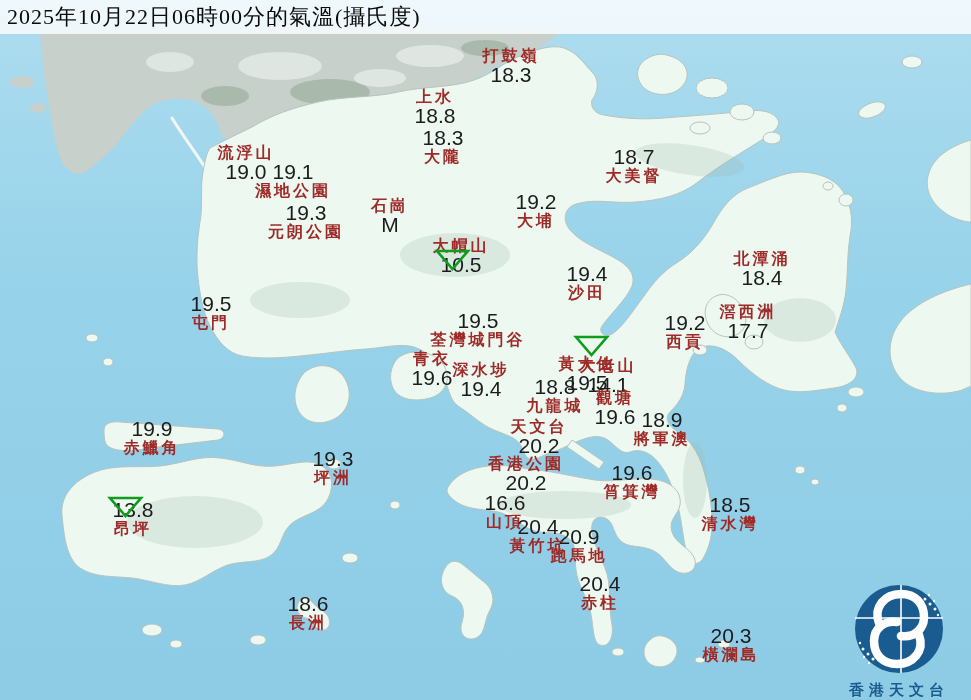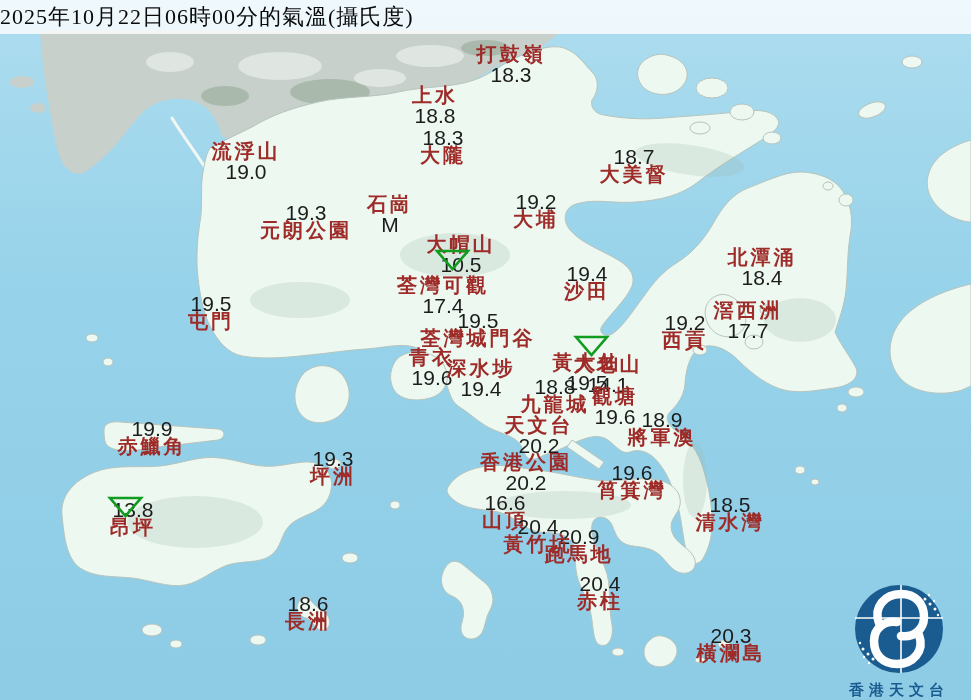--- a/index.html
+++ b/index.html
@@ -10,24 +10,24 @@
   svg.maplayer{position:absolute;left:0;top:0;z-index:1;}
   .land{fill:var(--land,#ecf8f0);stroke:var(--coast,#b9c6bf);stroke-width:1;}
   .urban{fill:var(--urban,#c7d0cb);stroke:none;}
   .u2{fill:var(--urban2,#dfe6e1);}
   .u3{fill:var(--urban3,#a9b9ac);}
   .hill{fill:var(--hill,#9db8a8);opacity:.22;}
   .bridge{stroke:#f2f7f5;stroke-width:3;fill:none;stroke-linecap:round;}
   #titlebar{position:absolute;left:0;top:0;width:971px;height:34px;z-index:6;
     background:rgba(255,255,255,.80);display:flex;align-items:center;}
   #titlebar .t{font-family:"Liberation Serif","DejaVu Serif",serif;font-size:22px;color:#0a0a0a;
-    letter-spacing:1px;white-space:nowrap;}
+    padding-left:7px;letter-spacing:1px;white-space:nowrap;}
   #stations{position:absolute;left:0;top:0;width:971px;height:700px;z-index:4;}
   .station{position:absolute;transform:translateX(-50%);text-align:center;white-space:nowrap;}
-  .station .lbl{font-family:Liberation Mono, monospace;font-size:20px;line-height:19px;
+  .station .lbl{font-family:Liberation Serif, serif;font-size:16px;line-height:19px;
     color:var(--label,#9e2b28);letter-spacing:3px;font-weight:bold;}
   .station .val{font-size:21px;line-height:19px;color:var(--value,#1c1c1c);letter-spacing:0px;}
   svg#markers{position:absolute;left:0;top:0;z-index:5;pointer-events:none;}
   .min-marker{fill:none;stroke:var(--marker,#0f9c1f);stroke-width:2.6;}
   #logo{position:absolute;right:2px;bottom:2px;width:140px;z-index:6;text-align:center;}
   #logo .zh{font-size:15px;font-weight:bold;color:var(--logo,#1b5c90);letter-spacing:5px;line-height:17px;}
   #logo .en{font-size:10px;font-weight:bold;color:var(--logo,#1b5c90);letter-spacing:0.2px;line-height:13px;}
 </style>
 </head>
 <body>
@@ -182,20 +182,24 @@
         <div class="lbl">大隴</div>
       </div>
       <div class="station" style="left: 634px; top: 147px;">
         <div class="val">18.7</div>
         <div class="lbl">大美督</div>
       </div>
       <div class="station" style="left: 246px; top: 143px;">
         <div class="lbl">流浮山</div>
         <div class="val">19.0</div>
       </div>
+      <div class="station" style="left: 293px; top: 162px;">
+        <div class="val">19.1</div>
+        <div class="lbl">濕地公園</div>
+      </div>
       <div class="station" style="left: 306px; top: 203px;">
         <div class="val">19.3</div>
         <div class="lbl">元朗公園</div>
       </div>
       <div class="station" style="left: 390px; top: 196px;">
         <div class="lbl">石崗</div>
         <div class="val">M</div>
       </div>
       <div class="station" style="left: 536px; top: 192px;">
         <div class="val">19.2</div>
@@ -205,24 +209,20 @@
         <div class="lbl">大帽山</div>
         <div class="val">10.5</div>
       </div>
       <div class="station" style="left: 587px; top: 264px;">
         <div class="val">19.4</div>
         <div class="lbl">沙田</div>
       </div>
       <div class="station" style="left: 762px; top: 249px;">
         <div class="lbl">北潭涌</div>
         <div class="val">18.4</div>
-      </div>
-      <div class="station" style="left: 443px; top: 277px;">
-        <div class="lbl">荃灣可觀</div>
-        <div class="val">17.4</div>
       </div>
       <div class="station" style="left: 211px; top: 294px;">
         <div class="val">19.5</div>
         <div class="lbl">屯門</div>
       </div>
       <div class="station" style="left: 748px; top: 302px;">
         <div class="lbl">滘西洲</div>
         <div class="val">17.7</div>
       </div>
       <div class="station" style="left: 478px; top: 311px;">

